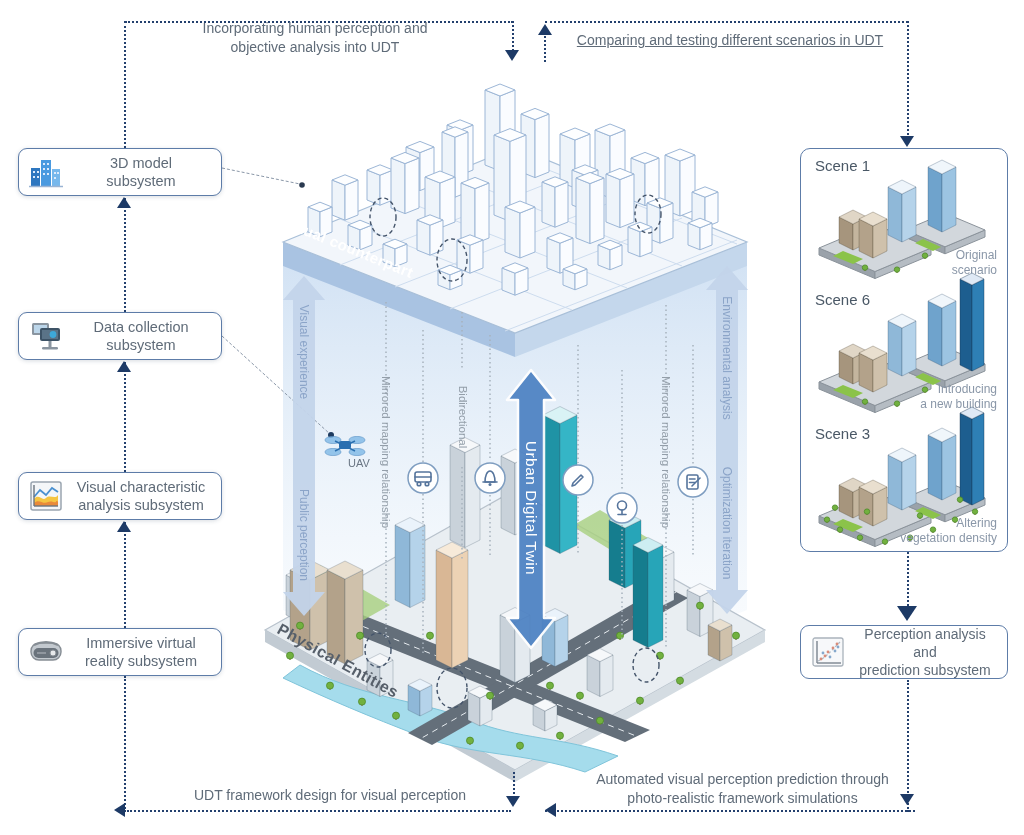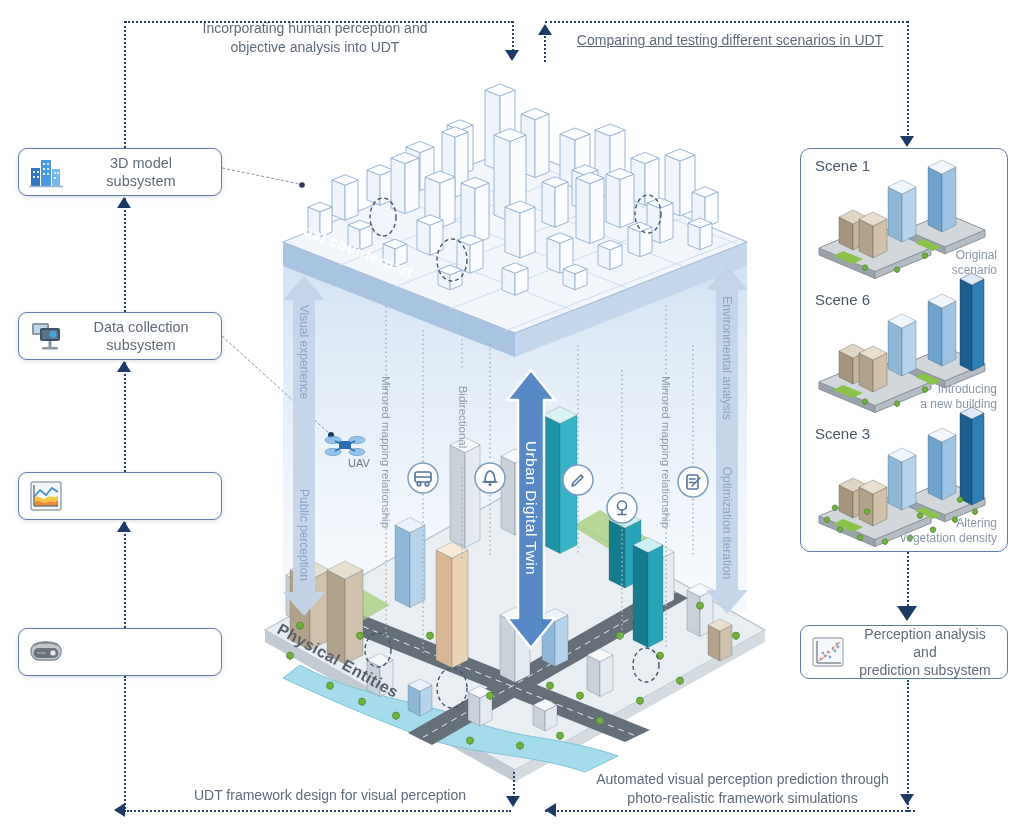--- a/index.html
+++ b/index.html
@@ -424,30 +424,34 @@
 
 <div class="sysbox" style="top:472px;">
   <svg class="icn" viewBox="0 0 34 32">
     <rect x="2" y="2" width="30" height="28" rx="2" fill="#f4f6f8" stroke="#9aa5b0" stroke-width="1.5"></rect>
     <path d="M5 26 L5 19 C10 13 13 22 17 18 C21 14 26 20 29 15 L29 26 Z" fill="#f5c542"></path>
     <path d="M5 26 L5 23 C10 18 14 25 19 22 C23 20 26 24 29 21 L29 26 Z" fill="#e8833a" opacity="0.9"></path>
     <polyline points="5,17 11,10 17,15 23,8 29,12" fill="none" stroke="#4a90d0" stroke-width="1.8"></polyline>
     <line x1="5" y1="5" x2="5" y2="26" stroke="#6a757f" stroke-width="1.4"></line>
     <line x1="5" y1="26" x2="29" y2="26" stroke="#6a757f" stroke-width="1.4"></line>
   </svg>
+  <div class="lbl">Visual characteristic
+analysis subsystem</div>
 </div>
 
 <div class="sysbox" style="top:628px;">
   <svg class="icn" viewBox="0 0 34 32">
     <rect x="2" y="7" width="30" height="17" rx="8" fill="#c3c9cf" stroke="#868d94" stroke-width="1.4"></rect>
     <rect x="4.5" y="12" width="25" height="10" rx="5" fill="#6a737c"></rect>
     <circle cx="24" cy="17" r="3" fill="#e8eaec" stroke="#868d94"></circle>
     <line x1="8" y1="17" x2="17" y2="17" stroke="#9aa1a8" stroke-width="1.6"></line>
     <path d="M5 9 Q17 3 29 9" fill="none" stroke="#868d94" stroke-width="2"></path>
   </svg>
+  <div class="lbl">Immersive virtual
+reality subsystem</div>
 </div>
 
 <div class="panel">
   <div class="scene">
     <div class="sname">Scene 1</div>
     <svg id="mini1" width="198" height="128" viewBox="0 0 198 128">
         <polygon points="14,93 70,116.52 70,123.52 14,100" fill="#9aa2aa" stroke="#8b939b" stroke-width="1" stroke-linejoin="round"></polygon>
         <polygon points="70,116.52 126,93 126,100 70,123.52" fill="#b5bcc3" stroke="#8b939b" stroke-width="1" stroke-linejoin="round"></polygon>
         <polygon points="14,93 70,69.48 126,93 70,116.52" fill="#d2d7dc" stroke="#8b939b" stroke-width="1" stroke-linejoin="round"></polygon>
         <polygon points="100,75 140,91.8 140,98.8 100,82" fill="#9aa2aa" stroke="#8b939b" stroke-width="1" stroke-linejoin="round"></polygon>

